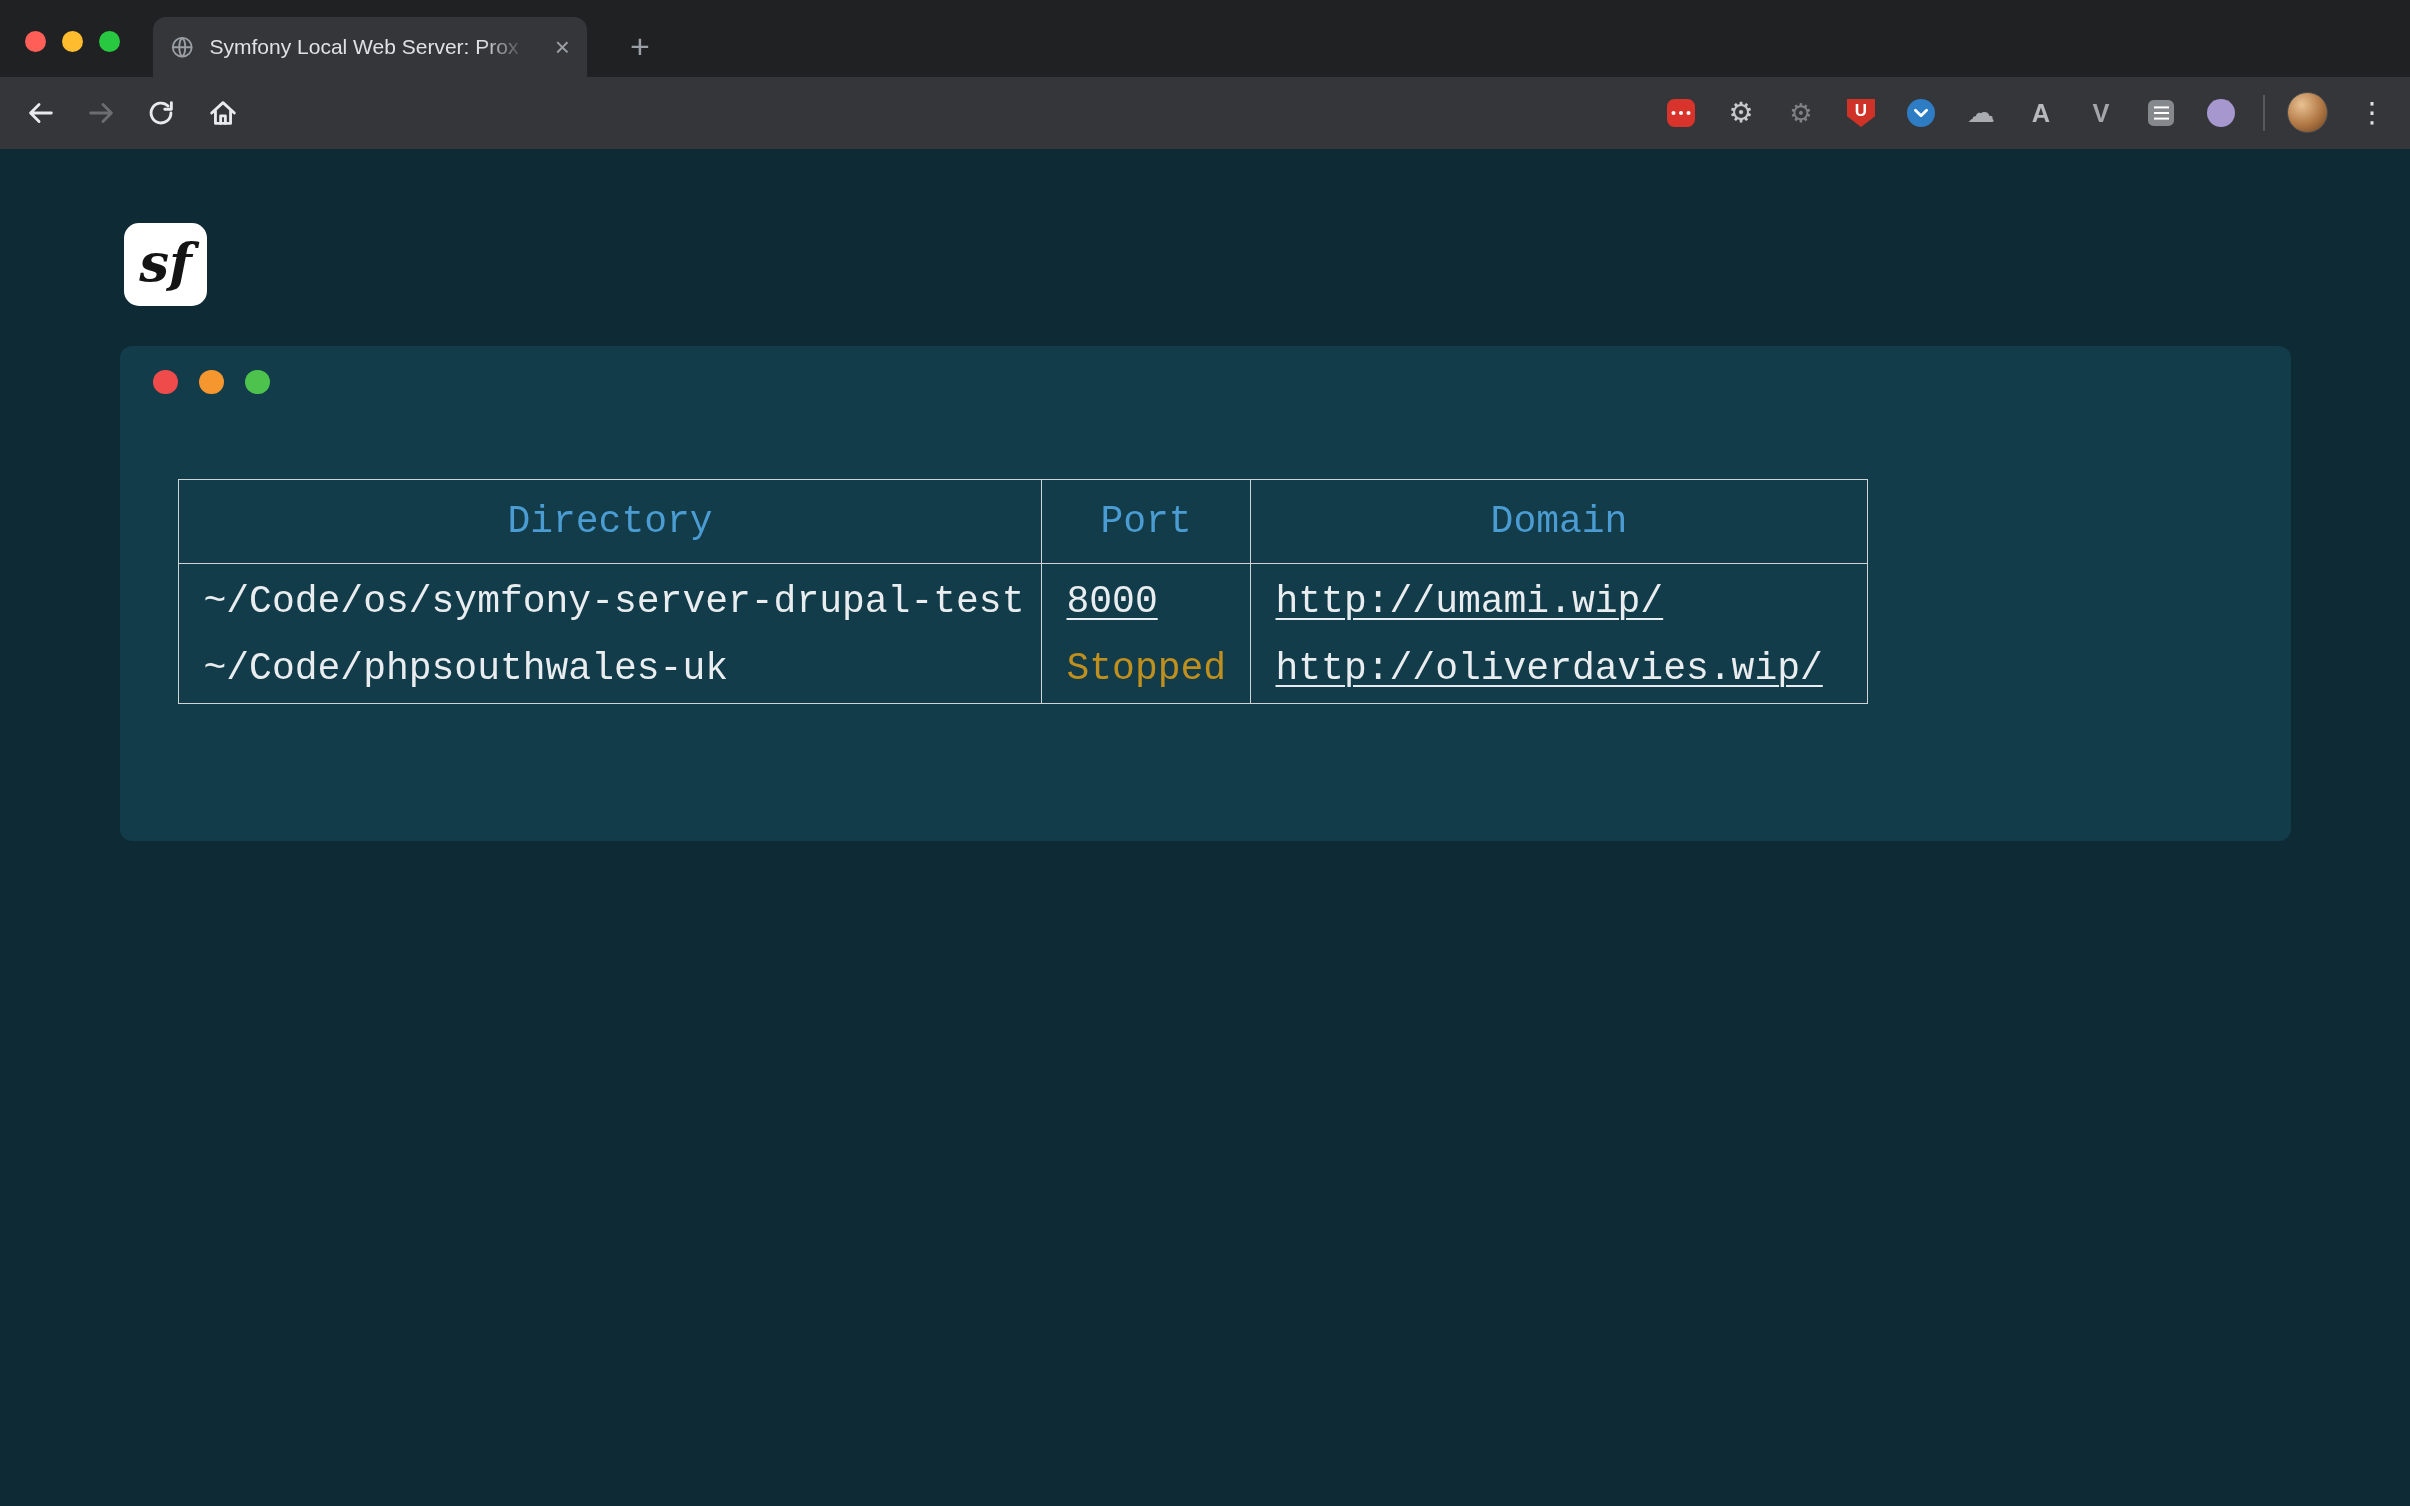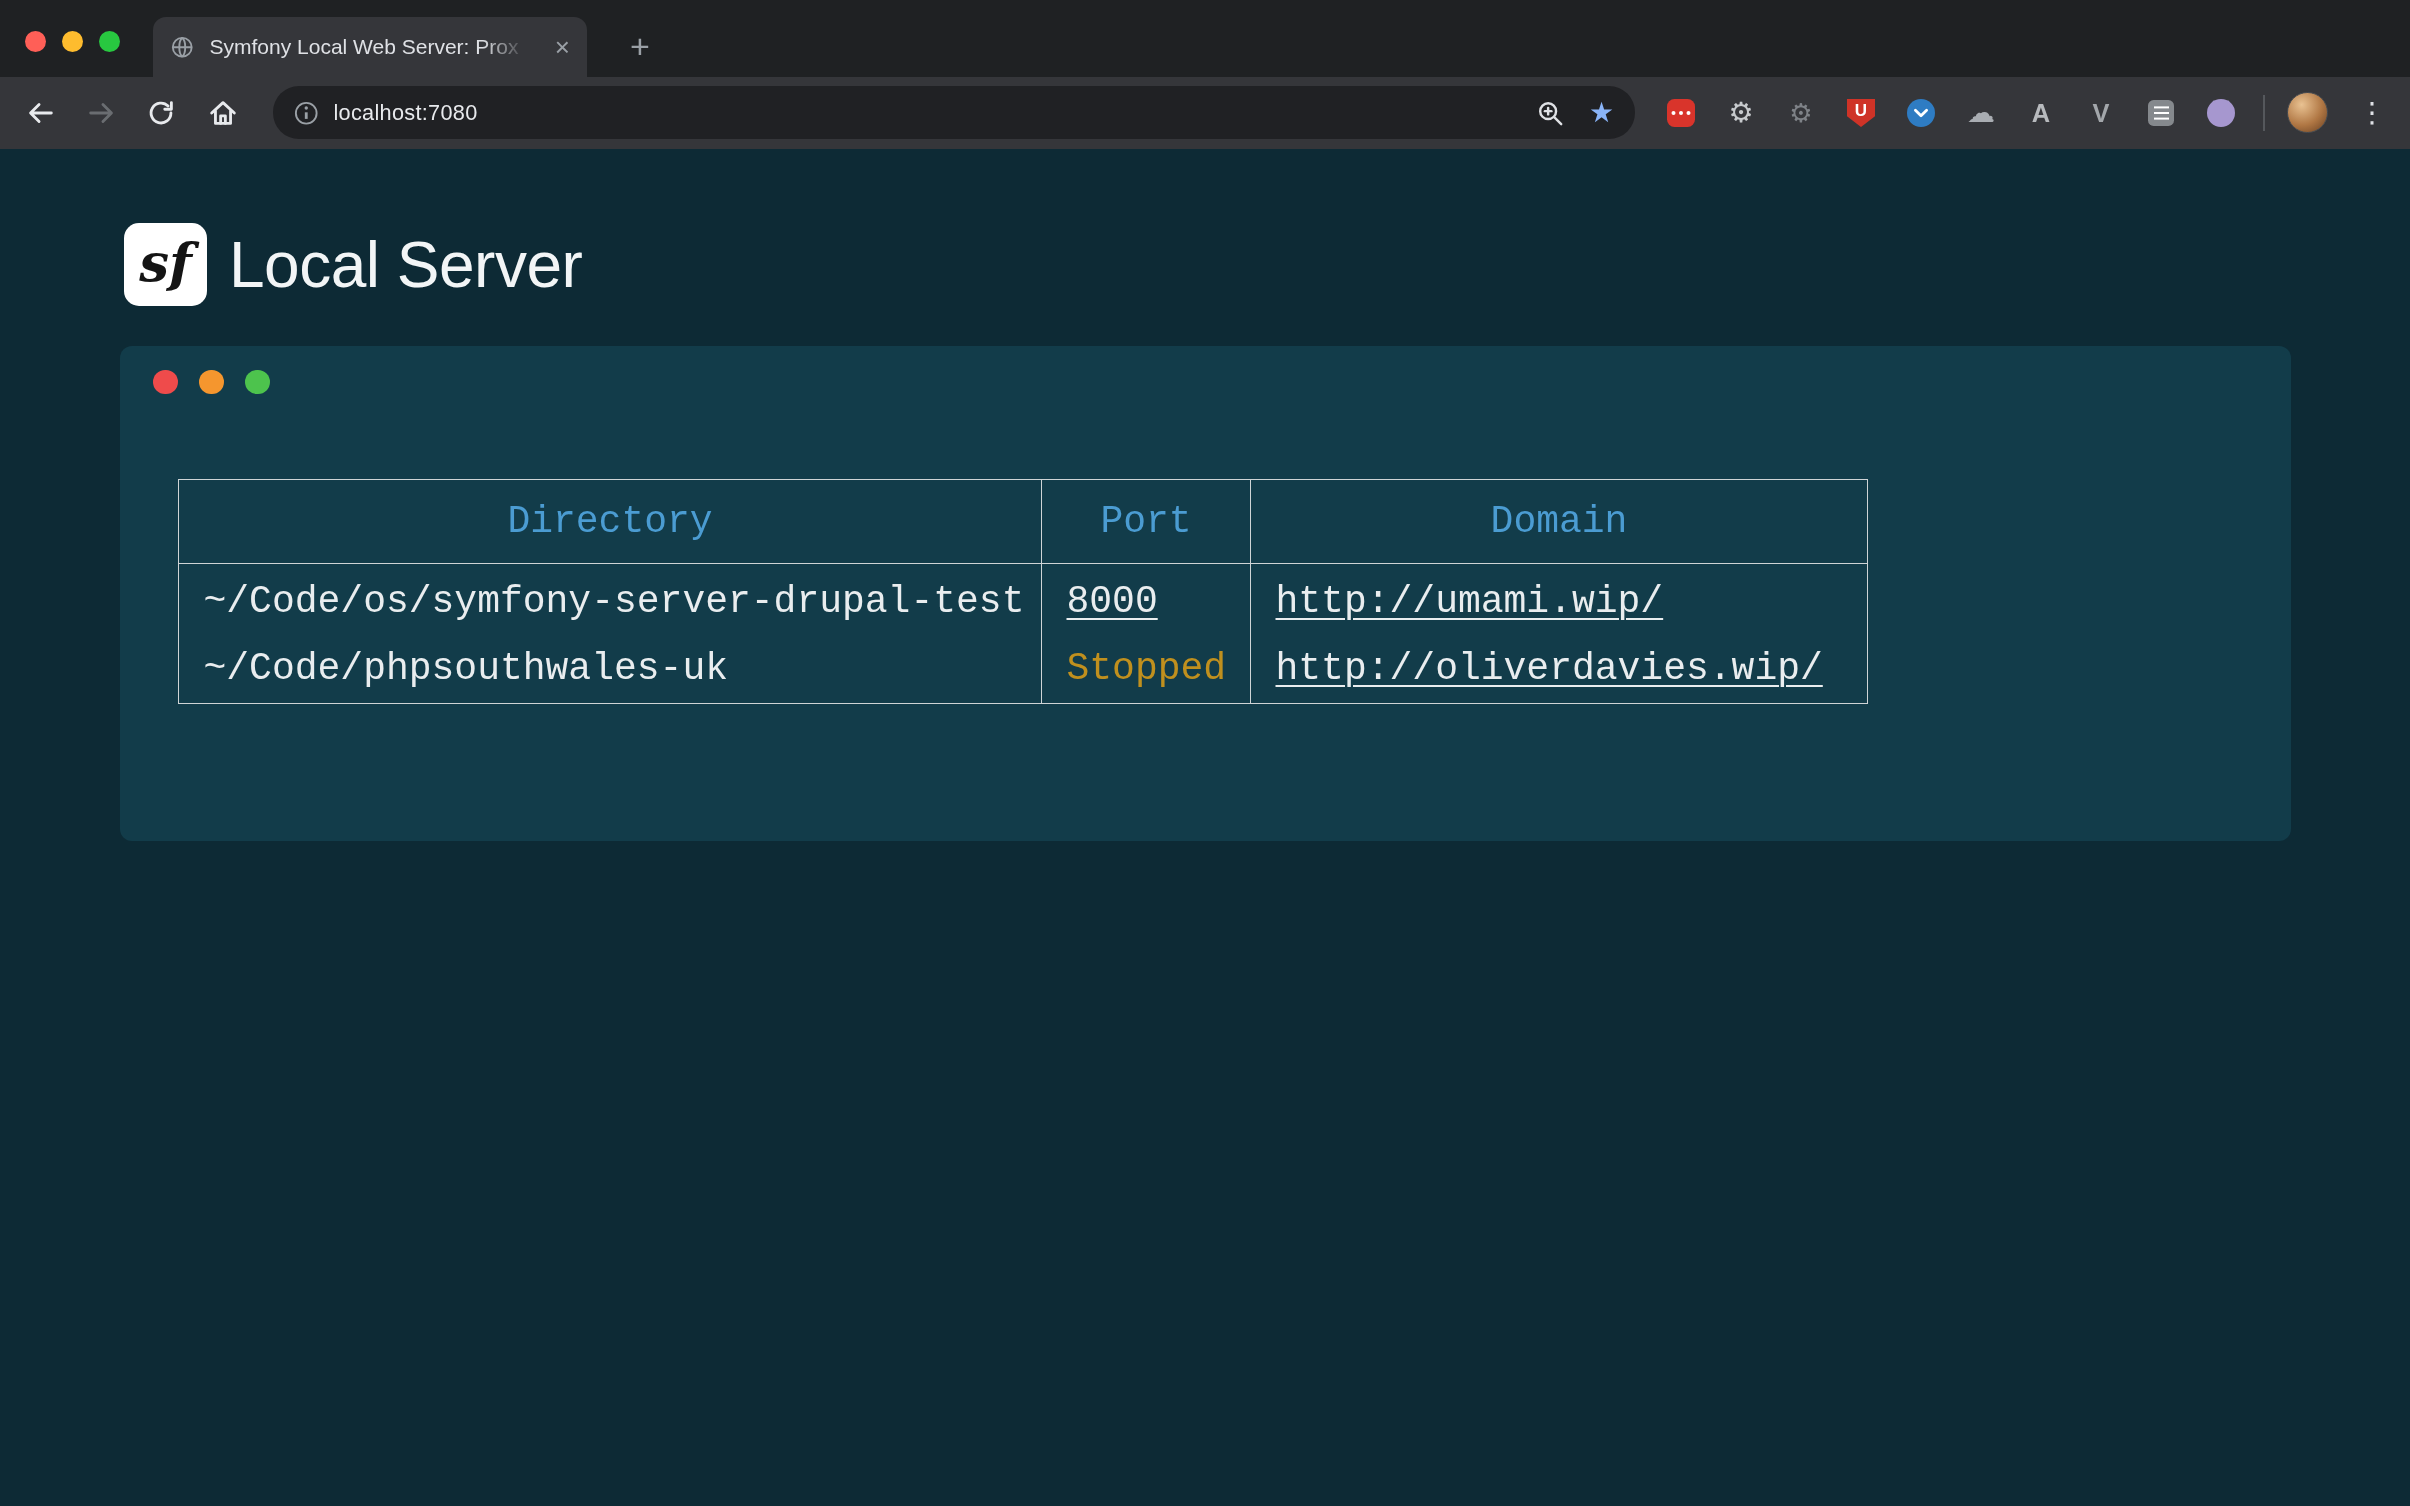--- a/index.html
+++ b/index.html
@@ -138,41 +138,20 @@
       </svg>
     </span>
     <span class="nav-btn nav-home">
       <svg viewBox="0 0 36 36" width="34" height="34" fill="none" stroke="#e8eaed" stroke-width="3" stroke-linecap="round" stroke-linejoin="round">
         <path d="M6 18L18 7l12 11"></path>
         <path d="M10 16v13h16V16"></path>
         <path d="M15.5 29v-8h5v8"></path>
       </svg>
     </span>
 
-    <div class="omnibox">
-      <span class="info-icon">
-        <svg viewBox="0 0 26 26" width="24.5" height="24.5" fill="none" stroke="#9aa0a6" stroke-width="2">
-          <circle cx="13" cy="13" r="11"></circle>
-          <line x1="13" y1="12" x2="13" y2="19" stroke-width="3"></line>
-          <circle cx="13" cy="7.5" r="1.8" fill="#9aa0a6" stroke="none"></circle>
-        </svg>
-      </span>
-      <span class="url-text">localhost:7080</span>
-      <span class="omni-right">
-        <span class="zoom-icon">
-          <svg viewBox="0 0 30 30" width="28" height="28" fill="none" stroke="#dfe1e5" stroke-width="2.6" stroke-linecap="round">
-            <circle cx="13" cy="13" r="8.5"></circle>
-            <line x1="19.5" y1="19.5" x2="27" y2="27"></line>
-            <line x1="9.5" y1="13" x2="16.5" y2="13"></line>
-            <line x1="13" y1="9.5" x2="13" y2="16.5"></line>
-          </svg>
-        </span>
-        <span class="star-icon">★</span>
-      </span>
-    </div>
 
     <div class="extensions">
       <span class="ext">
           <span class="ext-sq-red">
             <span class="tripledot"></span>
           </span>
         </span>
       <span class="ext">
           <span class="gear1">⚙</span>
         </span>
@@ -212,21 +191,20 @@
     <div class="avatar"></div>
     <div class="menu-btn">⋮</div>
   </div>
 
   <div class="page">
 
     <div class="brand">
       <div class="sf-logo">
         <span class="sf-glyph">sf</span>
       </div>
-      <div class="page-title">Local Server</div>
     </div>
 
     <div class="card">
       <div class="card-dots">
         <span class="cdot red"></span>
         <span class="cdot orange"></span>
         <span class="cdot green"></span>
       </div>
 
       <table class="server-table">

